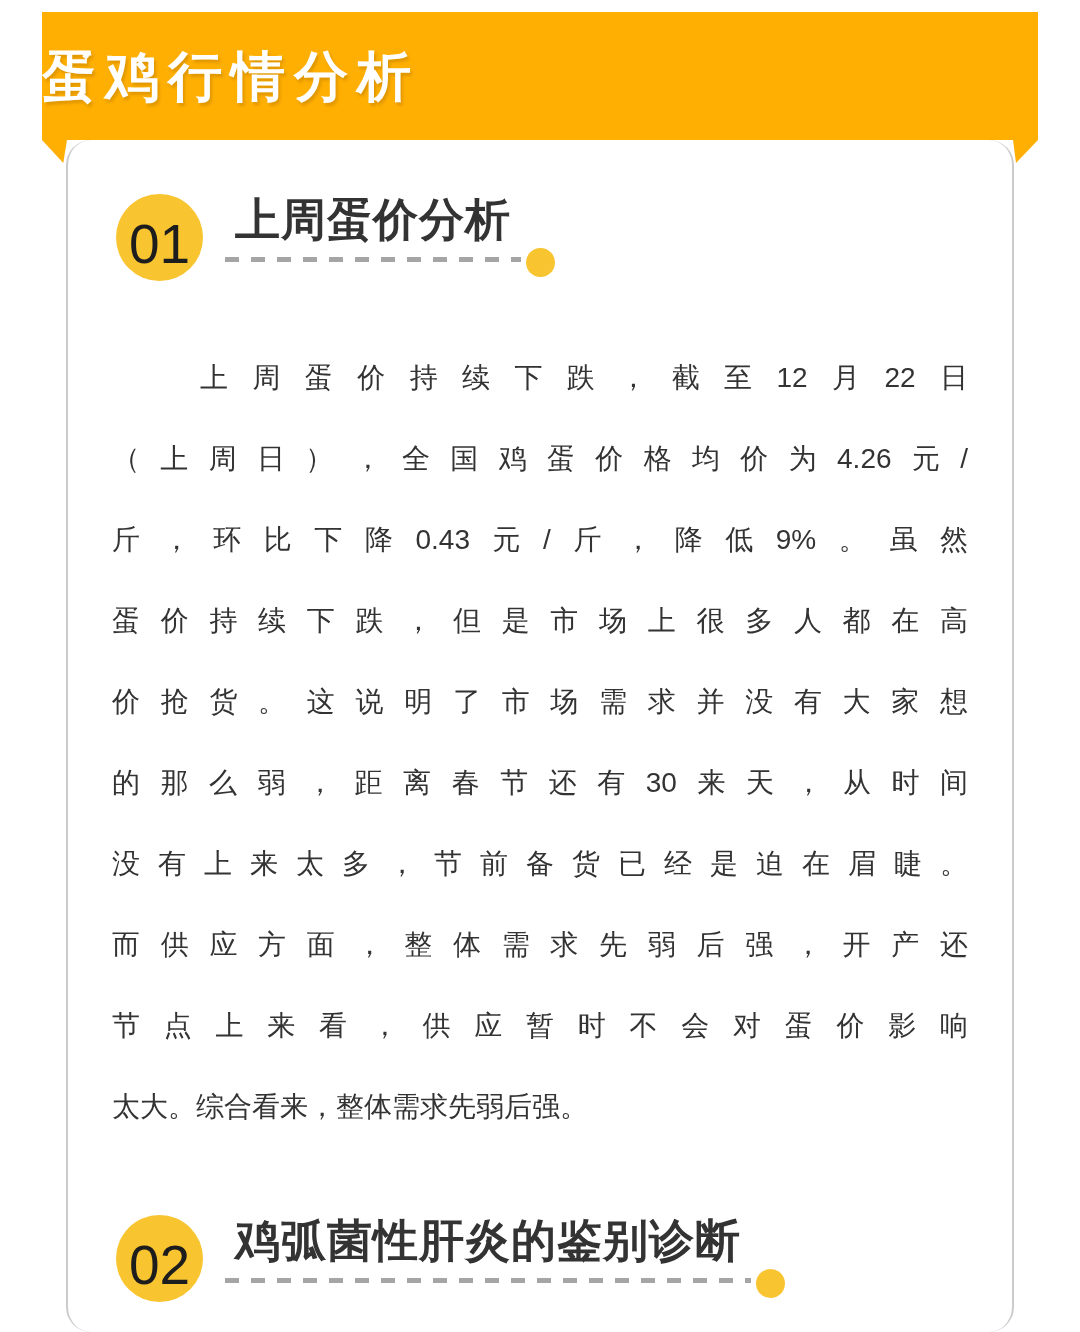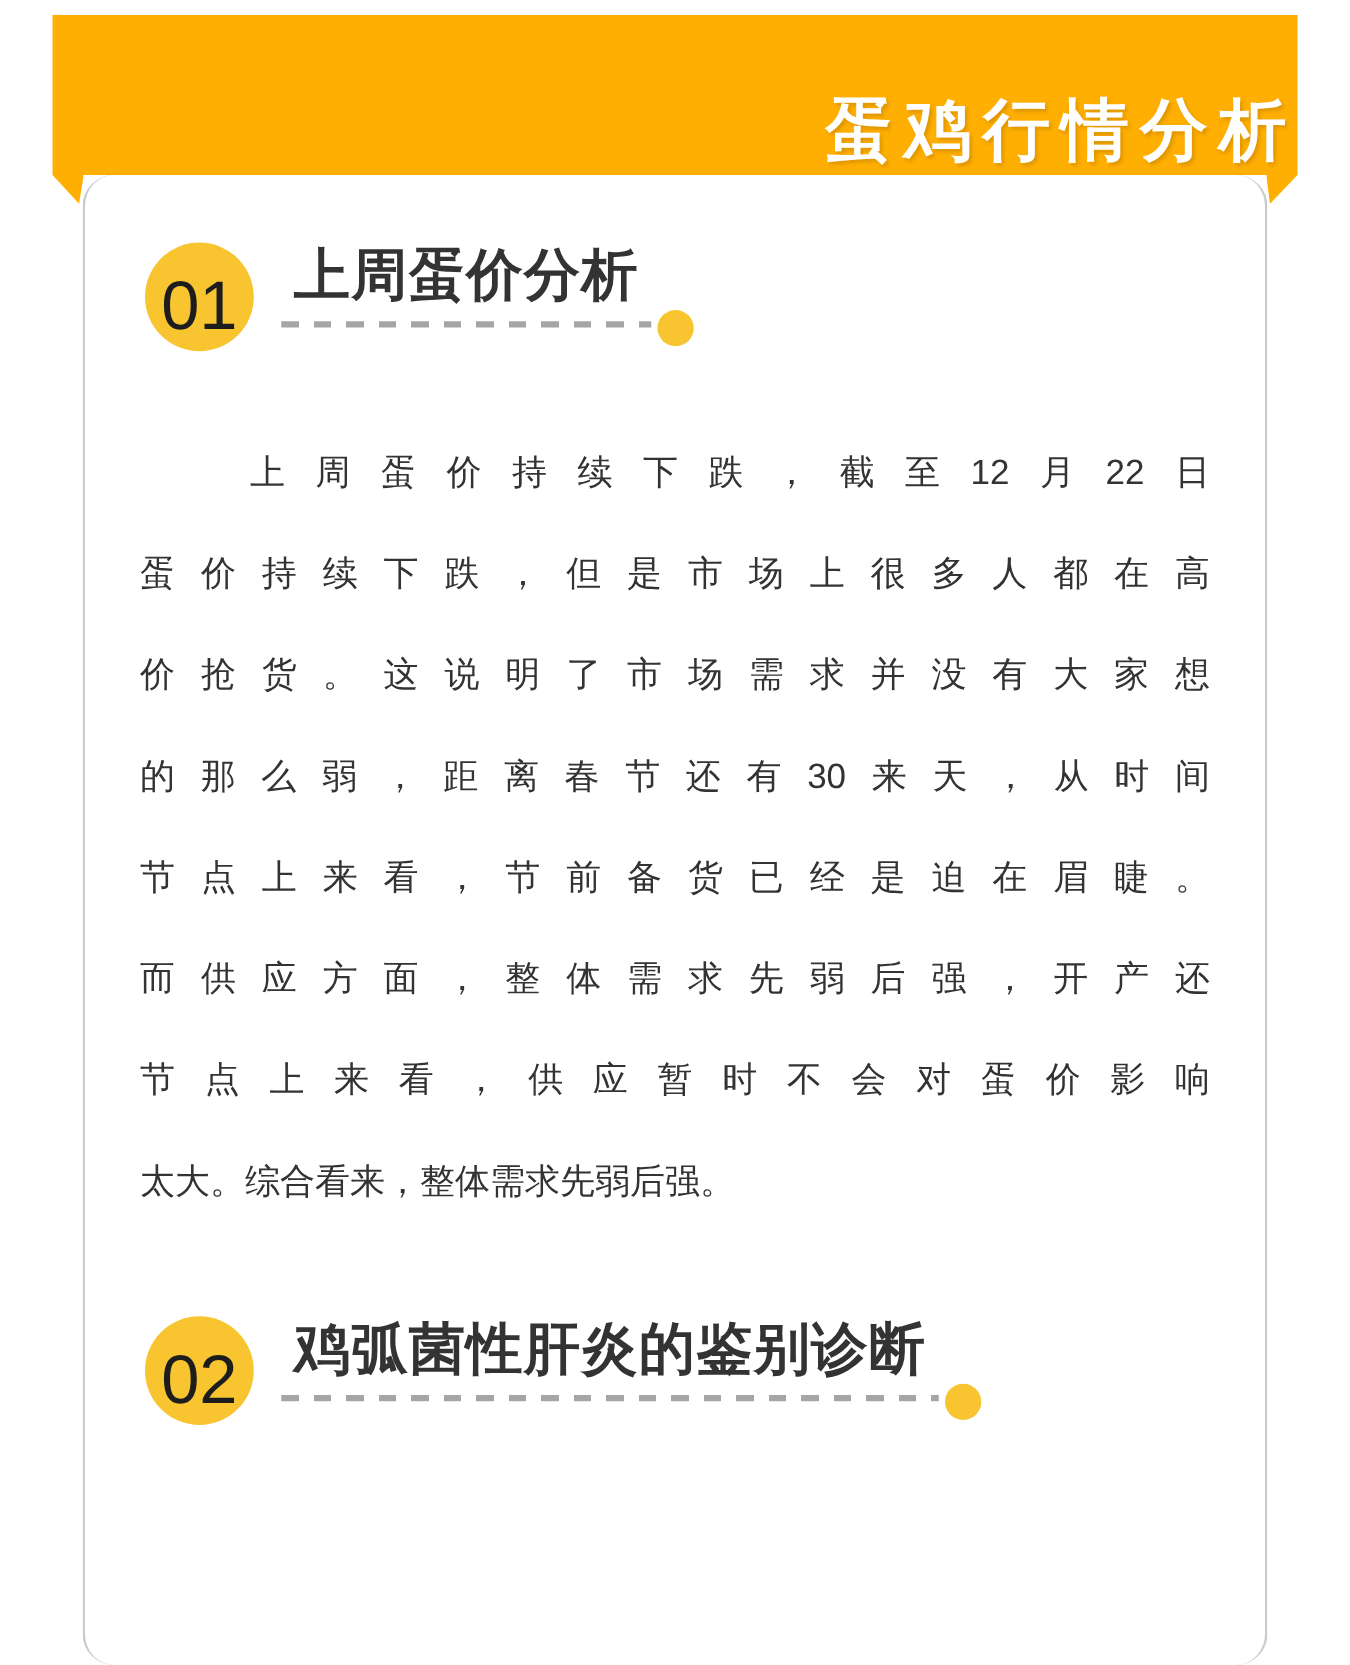--- a/index.html
+++ b/index.html
@@ -12,23 +12,23 @@
     --banner-text:#FFFFFF;
   }
   *{margin:0;padding:0;box-sizing:border-box;}
   html,body{width:1080px;height:1332px;background:#ffffff;overflow:hidden;
     font-family:"Liberation Sans","DejaVu Sans",sans-serif;}
   .stage{position:relative;width:1080px;height:1332px;background:#ffffff;}
 
   
   .banner{position:absolute;left:42px;top:12px;width:996px;height:128px;
     background:var(--banner);z-index:3;}
-  .banner-title{width:100%;height:128px;line-height:128px;text-align:right;
+  .banner-title{width:100%;height:128px;line-height:128px;text-align:left;
     font-size:54px;font-weight:700;color:var(--banner-text);letter-spacing:9px;
-    text-shadow:2px 3px 3px rgba(110,70,0,0.22);margin-top:28px;}
+    text-shadow:2px 3px 3px rgba(110,70,0,0.22);}
   .fold{position:absolute;top:140px;width:25px;height:23px;background:var(--banner);z-index:3;}
   .fold-left{left:42px;clip-path:polygon(0 0,100% 0,85% 100%);}
   .fold-right{left:1013px;clip-path:polygon(0 0,100% 0,12% 100%);}
 
   
   .card{position:absolute;left:66px;top:140px;width:948px;height:1192px;
     background:#ffffff;border-left:2px solid var(--border);border-right:2px solid var(--border);
     z-index:1;border-radius:25px;}
 
   
@@ -70,24 +70,26 @@
       <div class="head-col">
         <span class="section-heading">上周蛋价分析</span>
         <div class="dashline">
           <div class="dash-dot"></div>
         </div>
       </div>
     </div>
 
     <div class="paragraph">
       <div class="pline first">上周蛋价持续下跌，截至12月22日</div>
+      <div class="pline">（上周日），全国鸡蛋价格均价为4.26元/</div>
+      <div class="pline">斤，环比下降0.43元/斤，降低9%。虽然</div>
       <div class="pline">蛋价持续下跌，但是市场上很多人都在高</div>
       <div class="pline">价抢货。这说明了市场需求并没有大家想</div>
       <div class="pline">的那么弱，距离春节还有30来天，从时间</div>
-      <div class="pline">节点上来看，节前备货已经是迫在眉睫。</div>
+      <div class="pline">没有上来太多，节前备货已经是迫在眉睫。</div>
       <div class="pline">而供应方面，整体需求先弱后强，开产还</div>
       <div class="pline">节点上来看，供应暂时不会对蛋价影响</div>
       <div class="pline last">太大。综合看来，整体需求先弱后强。</div>
     </div>
 
     <div class="section-header second">
       <div class="badge">02</div>
       <div class="head-col">
         <span class="section-heading">鸡弧菌性肝炎的鉴别诊断</span>
         <div class="dashline">

